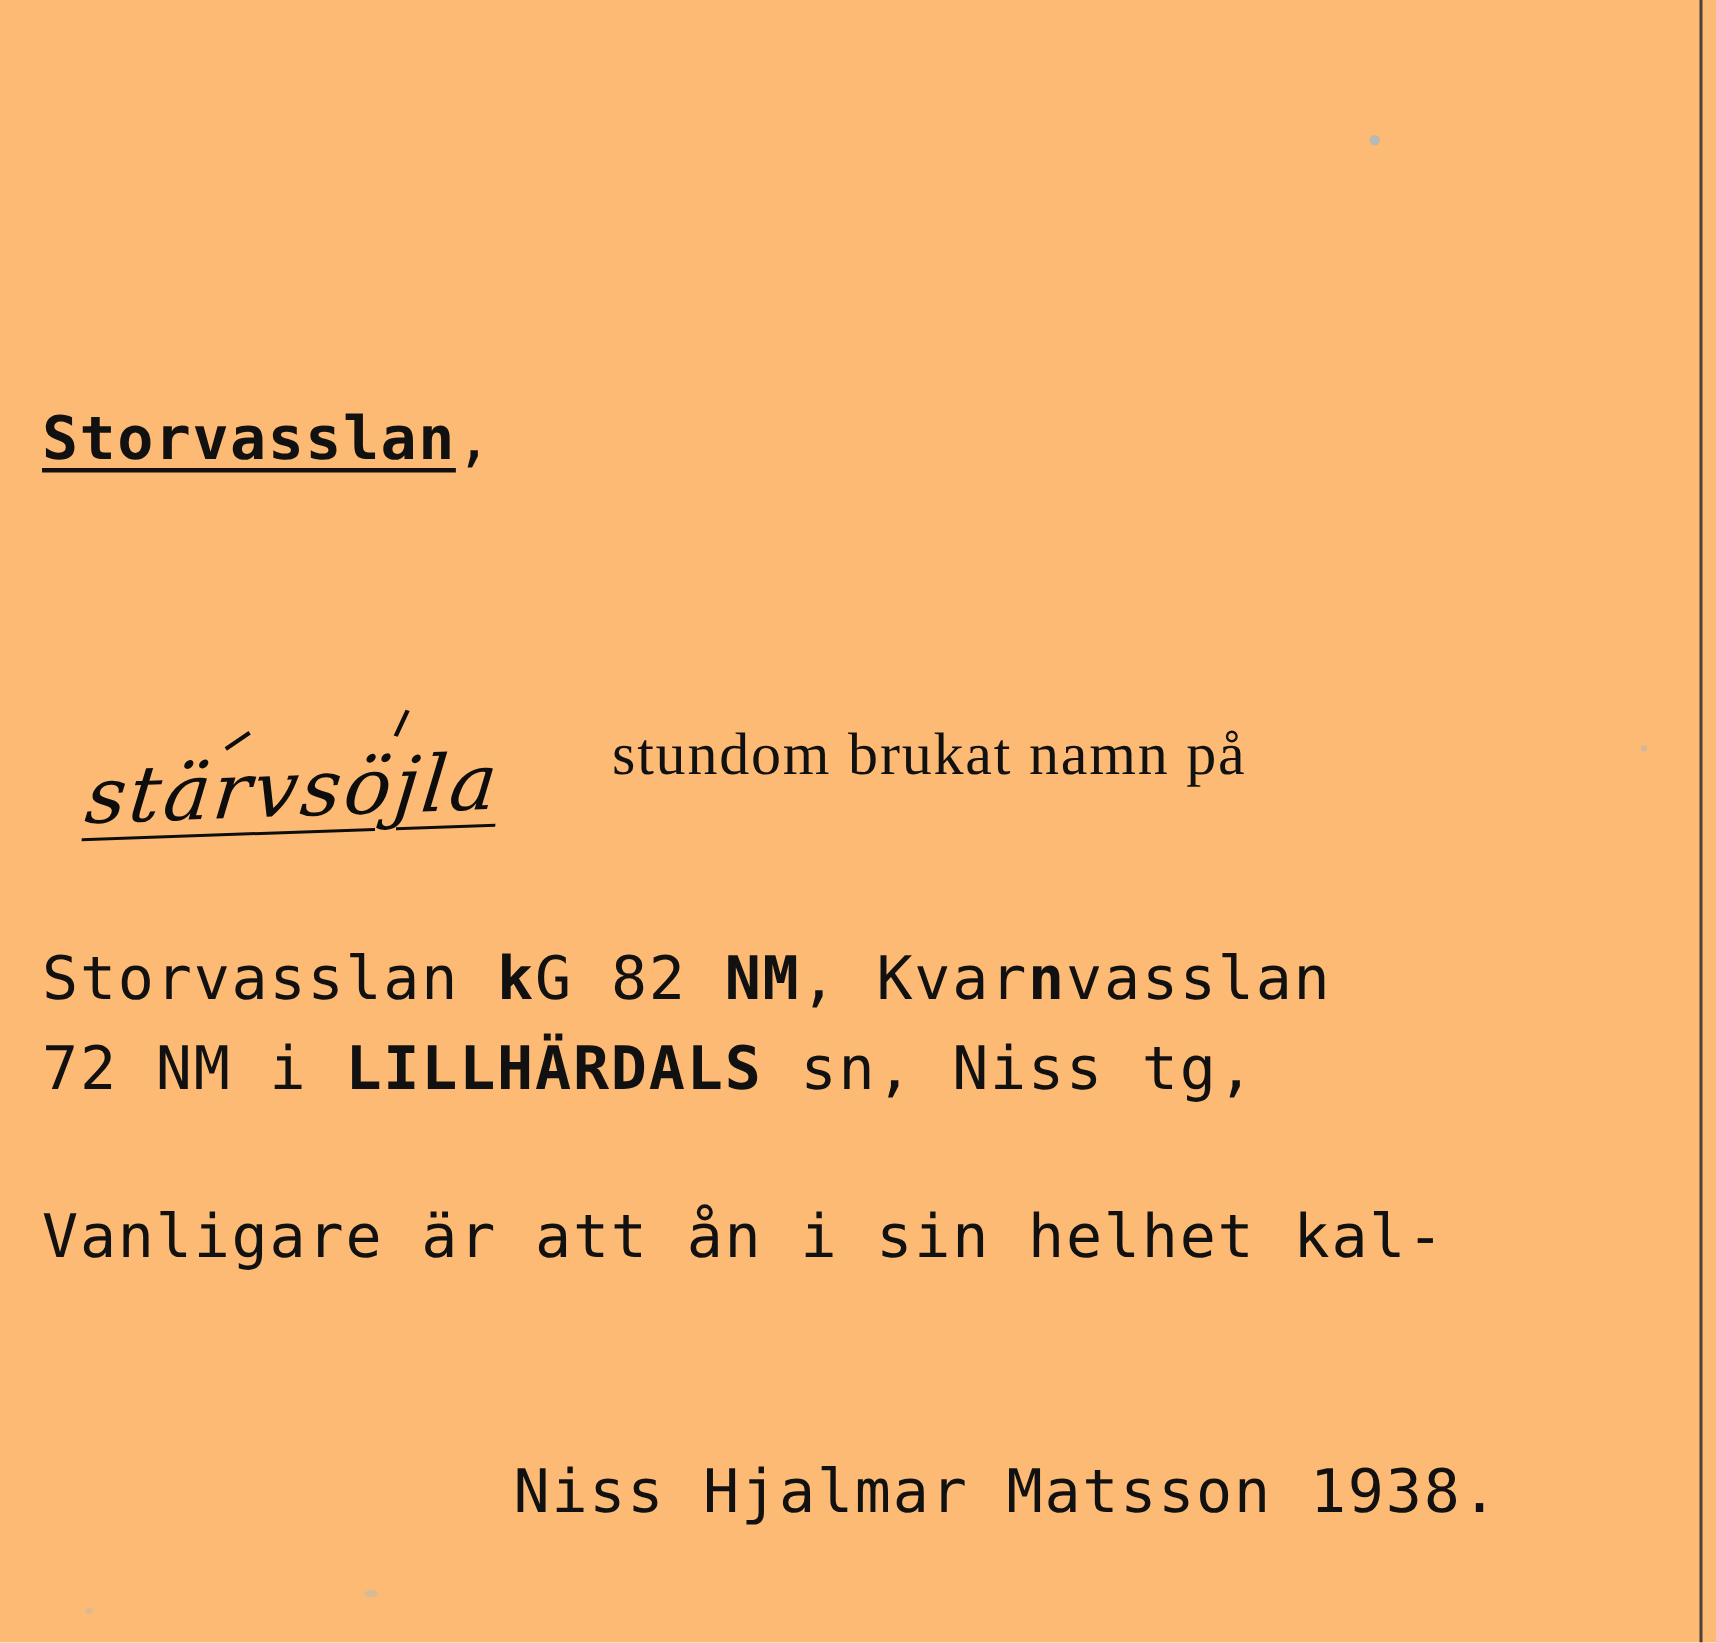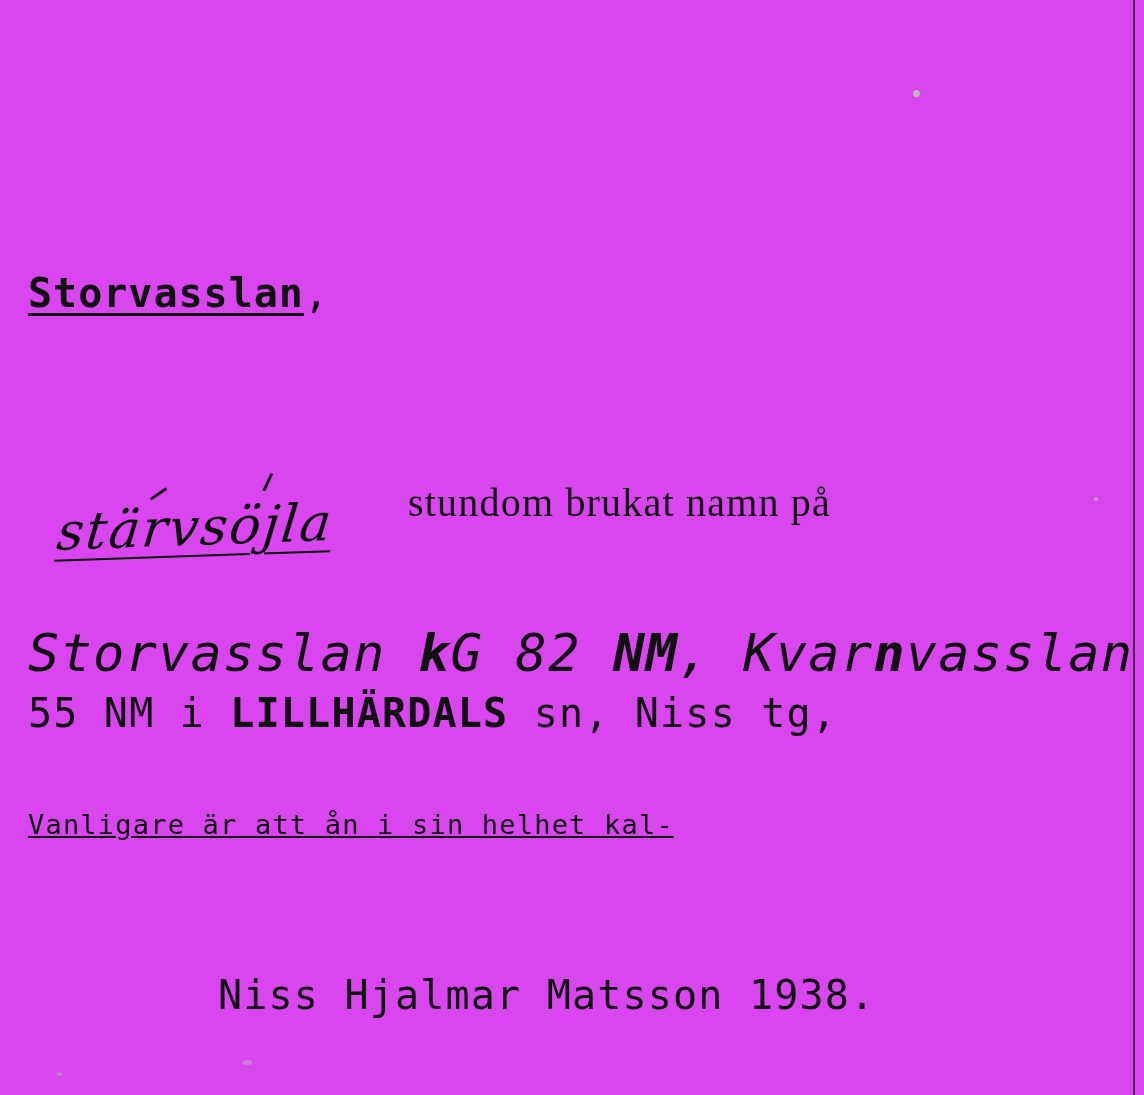--- a/index.html
+++ b/index.html
@@ -13,21 +13,21 @@
     position: relative;
     overflow: hidden;
     font-family: "DejaVu Sans Mono", "Liberation Mono", monospace;
     color: #111111;
   }
 
   
   .card {
     position: absolute;
     inset: 0;
-    background: #d946ef;
+    background: #fdba74;
   }
 
   
   .edge-rule {
     position: absolute;
     top: 0;
     bottom: 0;
     left: 1133px;
     width: 2px;
     background: #2c2c2c;
@@ -74,21 +74,21 @@
   }
 
   .ul-inline {
     font-weight: bold;
     text-decoration: underline;
     text-underline-offset: 6px;
     text-decoration-thickness: 3px;
   }
 
   .indent-lg { padding-left: 380px; font-family: Liberation Serif, serif; }
-  .indent-md { padding-left: 190px; }
+  .indent-md { padding-left: 190px; text-align: center; }
 
   
   .handwritten {
     position: absolute;
     left: 58px;
     top: 497px;
     font-family: "DejaVu Serif", "Liberation Serif", serif;
     font-style: italic;
     font-size: 52px;
     letter-spacing: 2px;
@@ -109,34 +109,32 @@
   }
   .hw-accent.a1 { left: 88px; top: -6px; }
   .hw-accent.a2 { left: 196px; top: -14px; transform: rotate(-70deg); }
 
   
   .block-2 {
     position: absolute;
     left: 28px;
     right: 40px;
     top: 618px;
-    font-size: 52px;
+    font-size: 40px;
     line-height: 70px;
     letter-spacing: 1.2px;
-    font-style: italic;
   }
   .block-3 {
     position: absolute;
     left: 28px;
     right: 20px;
     top: 790px;
-    font-size: 27px;
+    font-size: 40px;
     line-height: 70px;
     letter-spacing: 1.2px;
-    text-decoration: underline;
   }
   .block-4 {
     position: absolute;
     left: 28px;
     right: 20px;
     top: 960px;
     font-size: 40px;
     line-height: 70px;
     letter-spacing: 1.2px;
   }
@@ -149,21 +147,21 @@
   <div class="edge-rule"></div>
 
   <div class="speck s1"></div>
   <div class="speck s2"></div>
   <div class="speck s3"></div>
   <div class="speck s4"></div>
 
   <div class="typed">
     <span class="line"><span class="headword">Storvasslan</span><span>,</span></span>
     <span class="line indent-lg">stundom brukat namn på</span>
-    <span class="line"><span>55 NM i </span><span class="bold-inline">LILLHÄRDALS</span><span> sn, Niss tg,</span></span>
+    <span class="line"><span>72 NM i </span><span class="bold-inline">LILLHÄRDALS</span><span> sn, Niss tg,</span></span>
     
   </div>
 
   <div class="handwritten">
     <span class="hw-accent a1"></span>
     <span class="hw-accent a2"></span>
     <span class="u">stärvsöjla</span>
   </div>
 
   <div class="block-2">

